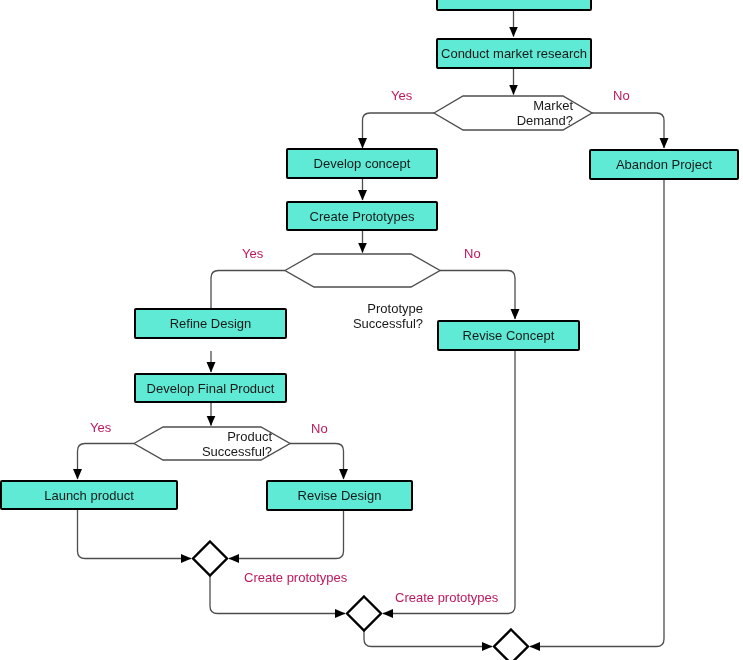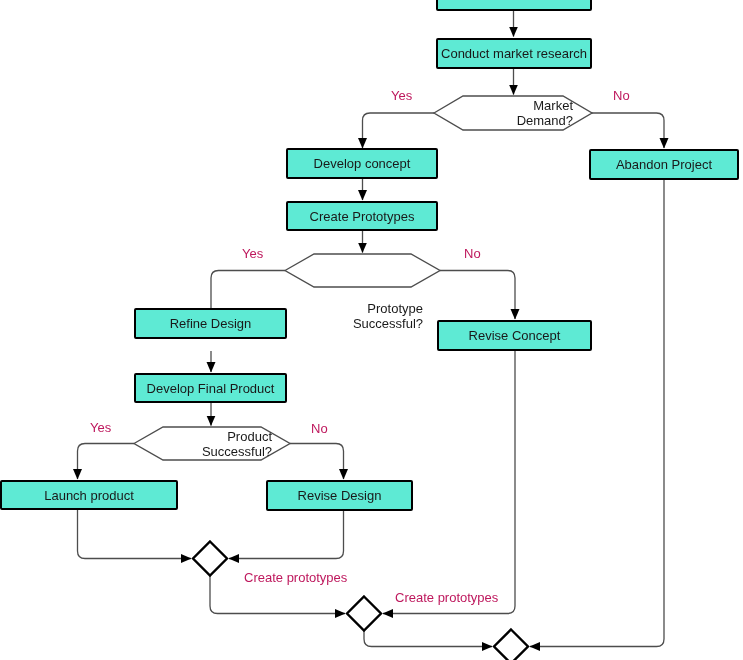--- a/index.html
+++ b/index.html
@@ -106,21 +106,21 @@
   </div>
   <div class="pbox" style="left:286px; top:148px; width:152px; height:31px;">
     <span>Develop concept</span>
   </div>
   <div class="pbox" style="left:286px; top:201px; width:152px; height:30px;">
     <span>Create Prototypes</span>
   </div>
   <div class="pbox" style="left:134px; top:308px; width:153px; height:31px;">
     <span>Refine Design</span>
   </div>
-  <div class="pbox" style="left:437px; top:320px; width:155px; height:31px;text-align:right;">
+  <div class="pbox" style="left:437px; top:320px; width:143px; height:31px;text-align:right;">
     <span>Revise Concept</span>
   </div>
   <div class="pbox" style="left:134px; top:373px; width:153px; height:30px;">
     <span>Develop Final Product</span>
   </div>
   <div class="pbox" style="left:0px; top:480px; width:178px; height:30px;">
     <span>Launch product</span>
   </div>
   <div class="pbox" style="left:266px; top:480px; width:147px; height:31px;">
     <span>Revise Design</span>

